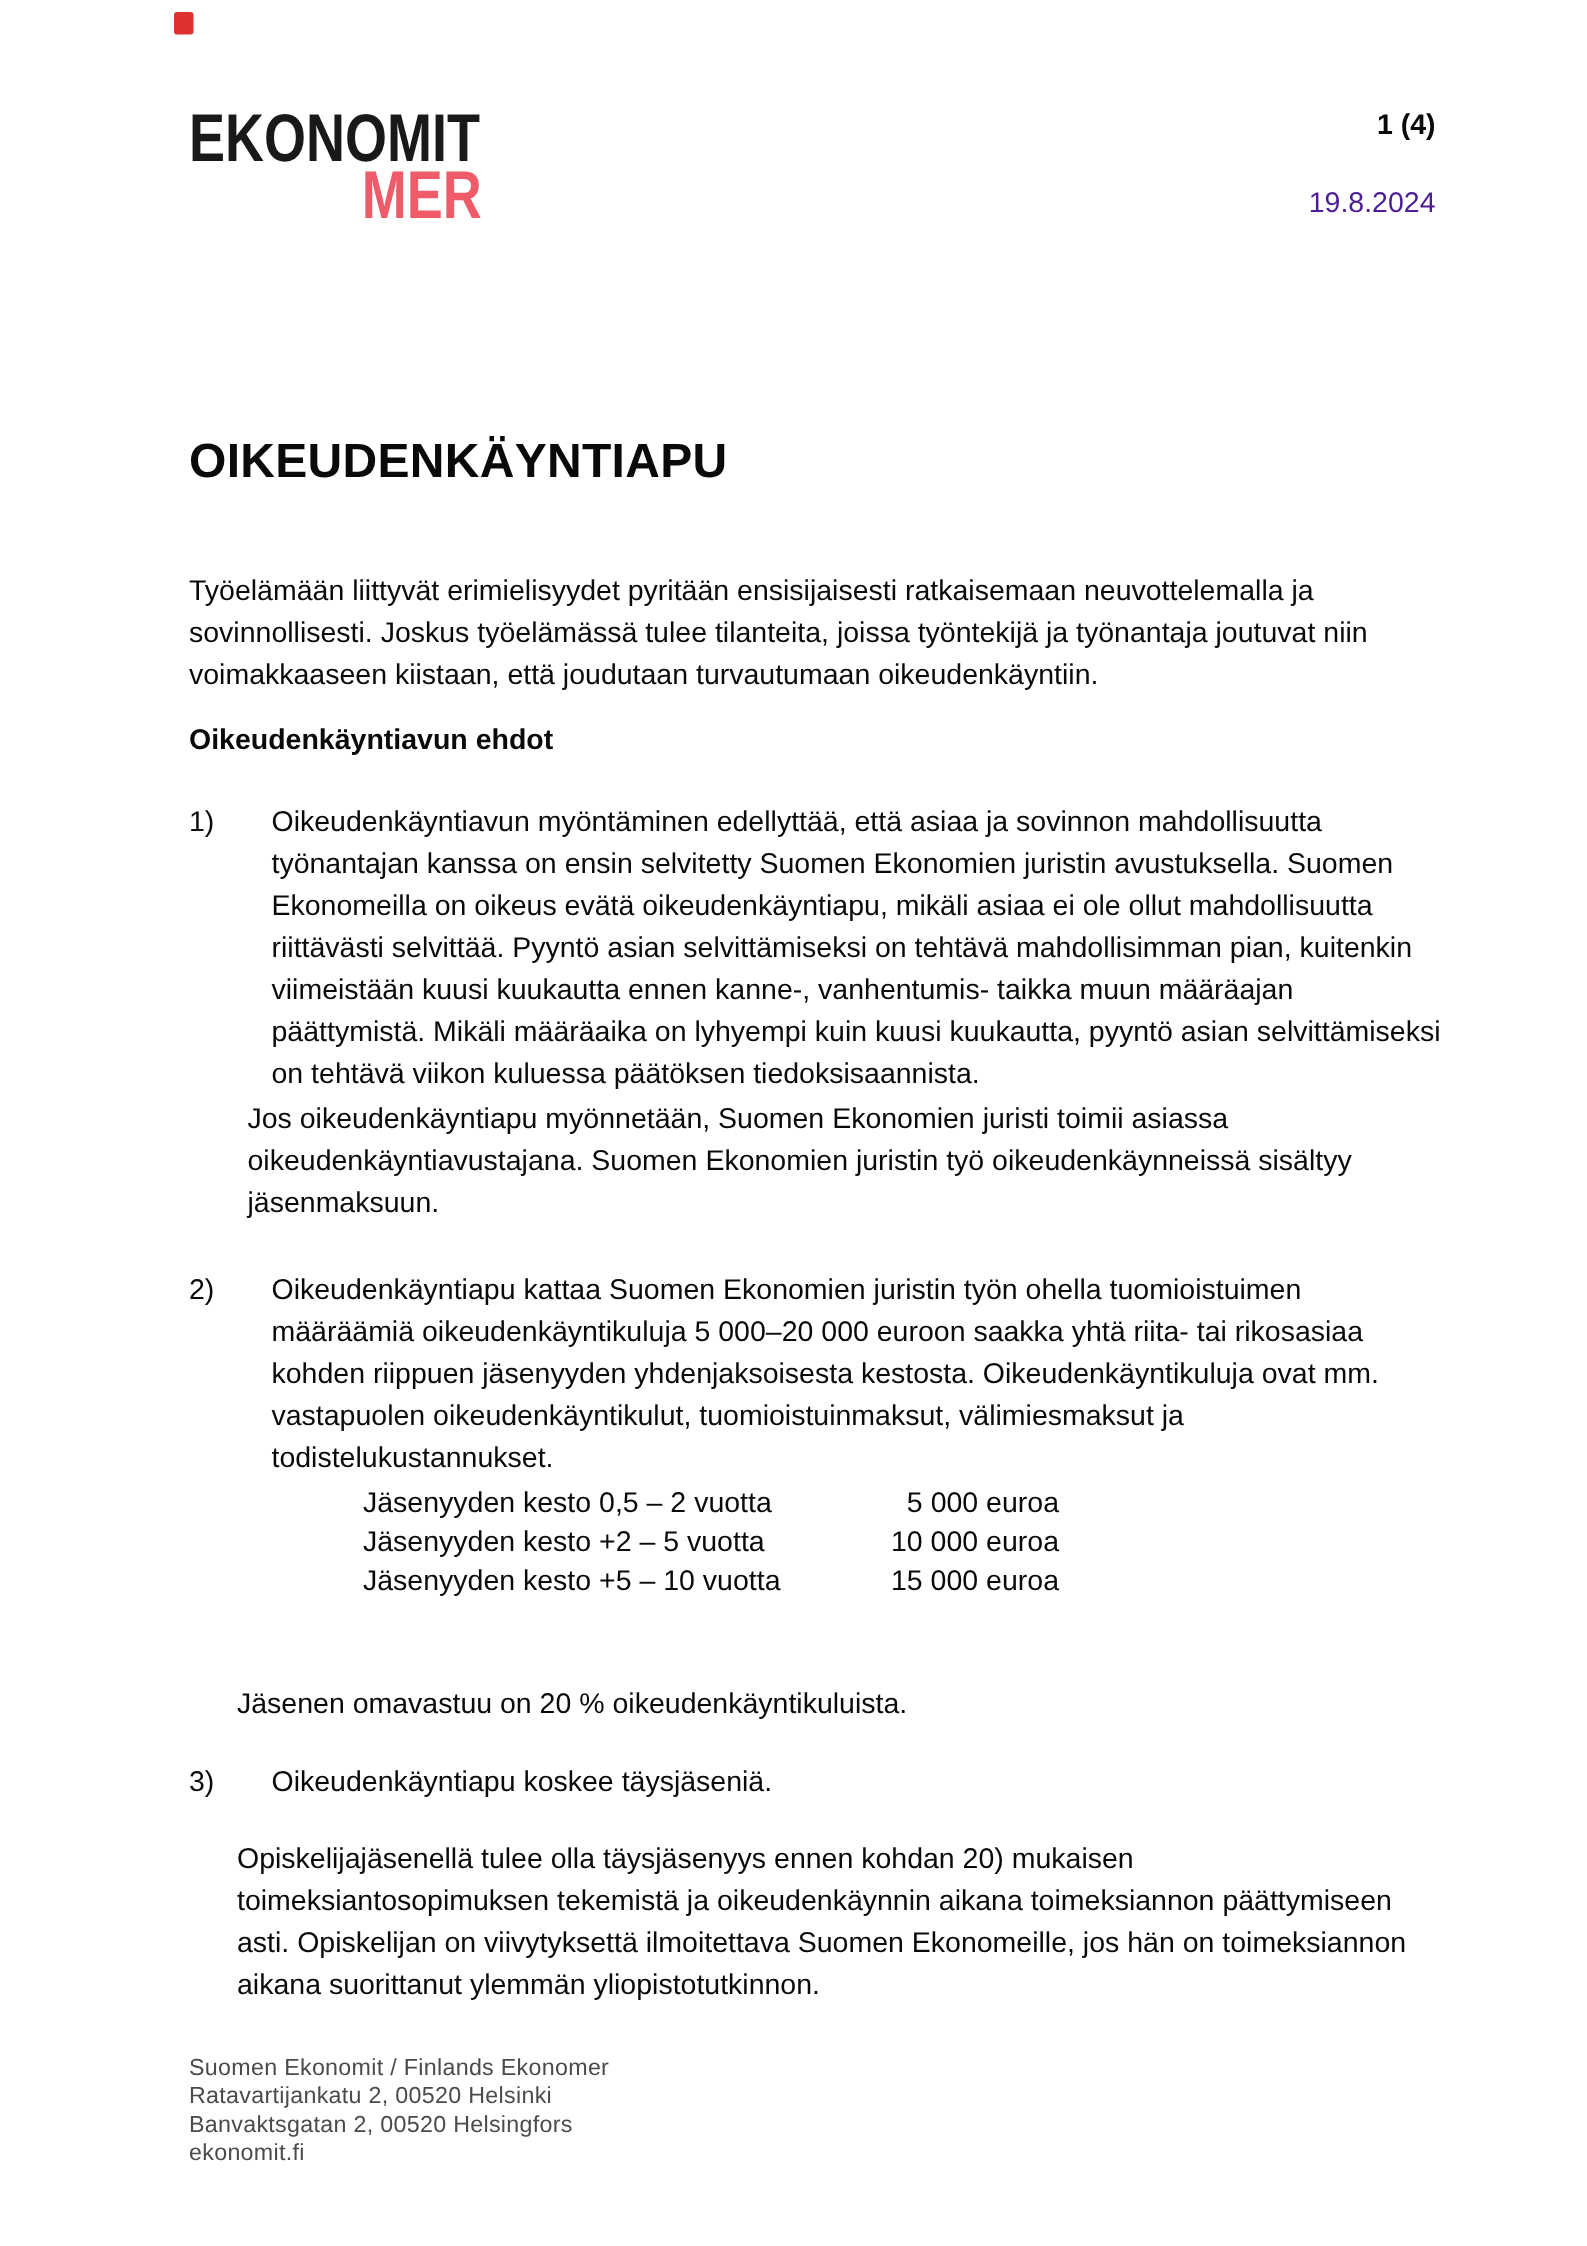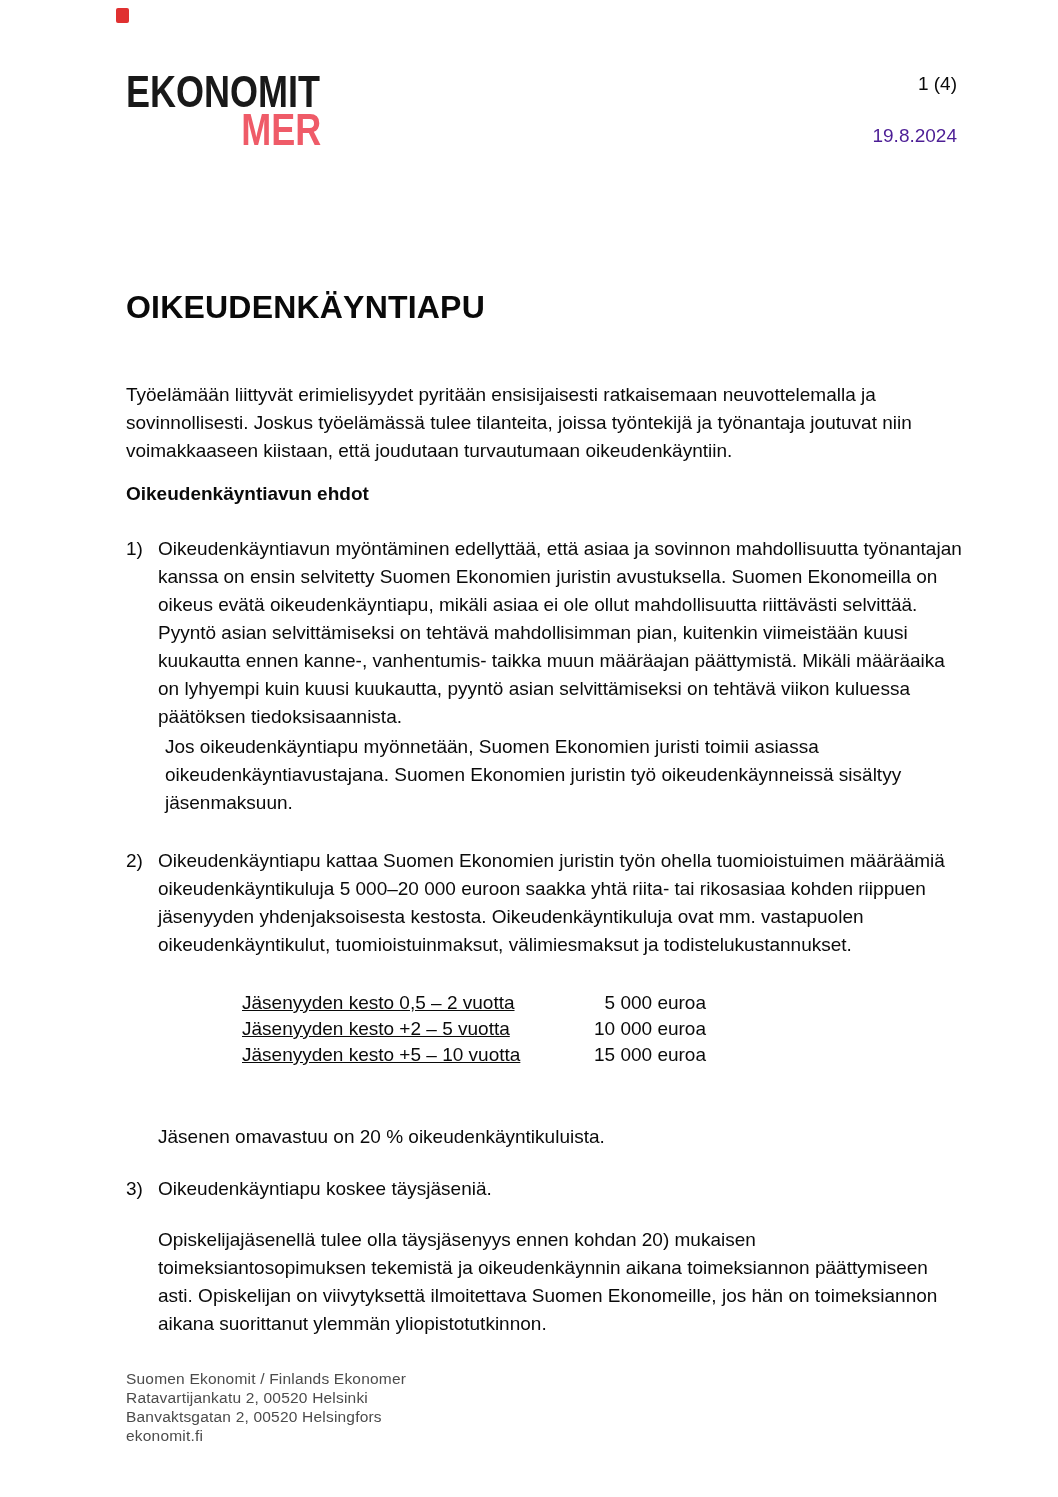--- a/index.html
+++ b/index.html
@@ -31,20 +31,21 @@
     line-height: 0.84;
     letter-spacing: 0px;
   }
   .logo-line1 { color: #191919; }
   .logo-line2 { text-align: right; }
   .page-num {
     position: absolute;
     top: 73px; right: 101px;
     font-size: 19px;
     color: #0a0a0a;
+    font-weight: bold;
   }
   .doc-date {
     position: absolute;
     top: 125px; right: 101px;
     font-size: 19px;
     color: #4c1d95;
   }
   .doc-title {
     position: absolute;
     left: 126px; top: 289px;
@@ -66,38 +67,38 @@
   }
   .list-item {
     position: absolute;
     left: 126px;
     width: 838px;
     display: flex;
     font-size: 19px;
     line-height: 28px;
   }
   .list-item .num { width: 32px; flex: none; }
-  .list-item .item-text { flex: 1; }
+  .list-item .item-text { flex: 1; margin-left: 23px; }
   .item-1 { top: 535px; }
   .item-2 { top: 847px; }
   .item-3 { top: 1175px; }
   .item1-note {
     position: absolute;
     left: 165px; top: 733px;
     width: 802px;
   }
   .fee-table {
     position: absolute;
     left: 242px; top: 990px;
     width: 464px;
     font-size: 19px;
     line-height: 26px;
   }
   .fee-row { display: flex; }
-  .fee-label { flex: 1; text-decoration: underline; }
+  .fee-label { flex: 1; }
   .fee-amount { width: 150px; flex: none; text-align: right; }
   .deductible {
     position: absolute;
     left: 158px; top: 1123px;
   }
   .item3-note {
     position: absolute;
     left: 158px; top: 1226px;
     width: 806px;
   }

